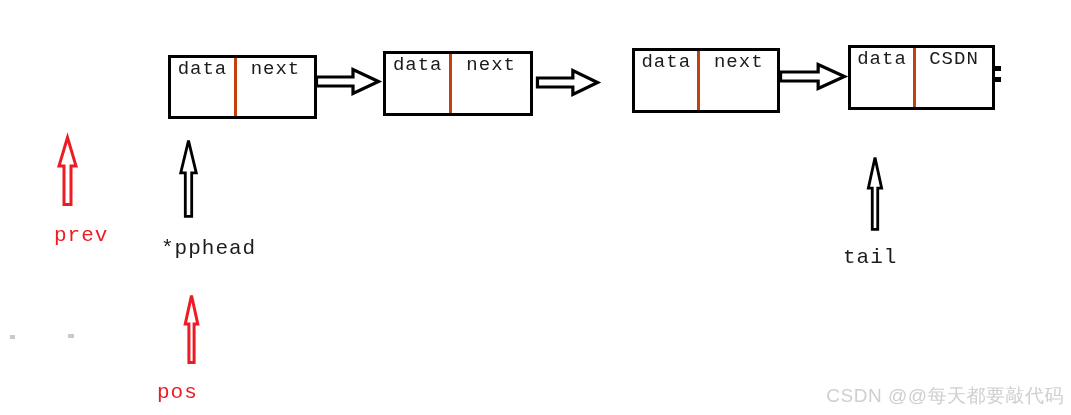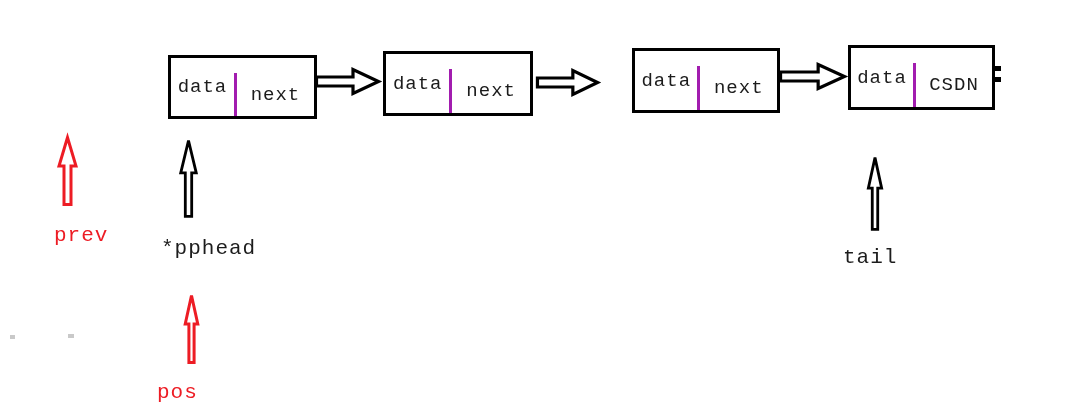--- a/index.html
+++ b/index.html
@@ -12,26 +12,26 @@
   }
   .node {
     position:absolute;
     display:flex;
     border:3px solid #000;
     background:#fff;
     box-sizing:border-box;
     color:#1c1c1c;
   }
   .cell {
-    display:flex; align-items:center; justify-content:center;
+    display:flex; align-items:flex-start; justify-content:center;
     font-size:19px; letter-spacing:1px;
     box-sizing:border-box;
   }
   .cell-data { width:44%; }
-  .cell-next { width:56%; border-left:3px solid #a21caf;margin-top:15px; }
+  .cell-next { width:56%; border-left:3px solid #c2410c; }
   svg.arrow { position:absolute; overflow:visible; }
   .stroke-black polygon { stroke:#000000; }
   .stroke-red polygon   { stroke:#ed1c24; }
   .ptr-label {
     position:absolute;
     font-size:21px;
     letter-spacing:1px;
     color:#1c1c1c;
     white-space:nowrap;
   }
@@ -124,14 +124,15 @@
   </svg>
 
   <div class="ptr-label red" style="left:54px;top:224px">prev</div>
   <div class="ptr-label" style="left:161px;top:237px">*pphead</div>
   <div class="ptr-label red" style="left:157px;top:381px">pos</div>
   <div class="ptr-label" style="left:843px;top:246px">tail</div>
 
   <div class="speck" style="left:10px;top:335px;width:5px;height:4px"></div>
   <div class="speck" style="left:68px;top:334px;width:6px;height:4px"></div>
 
+  <div class="watermark">CSDN @@每天都要敲代码</div>
 
 </div>
 
 </body></html>

